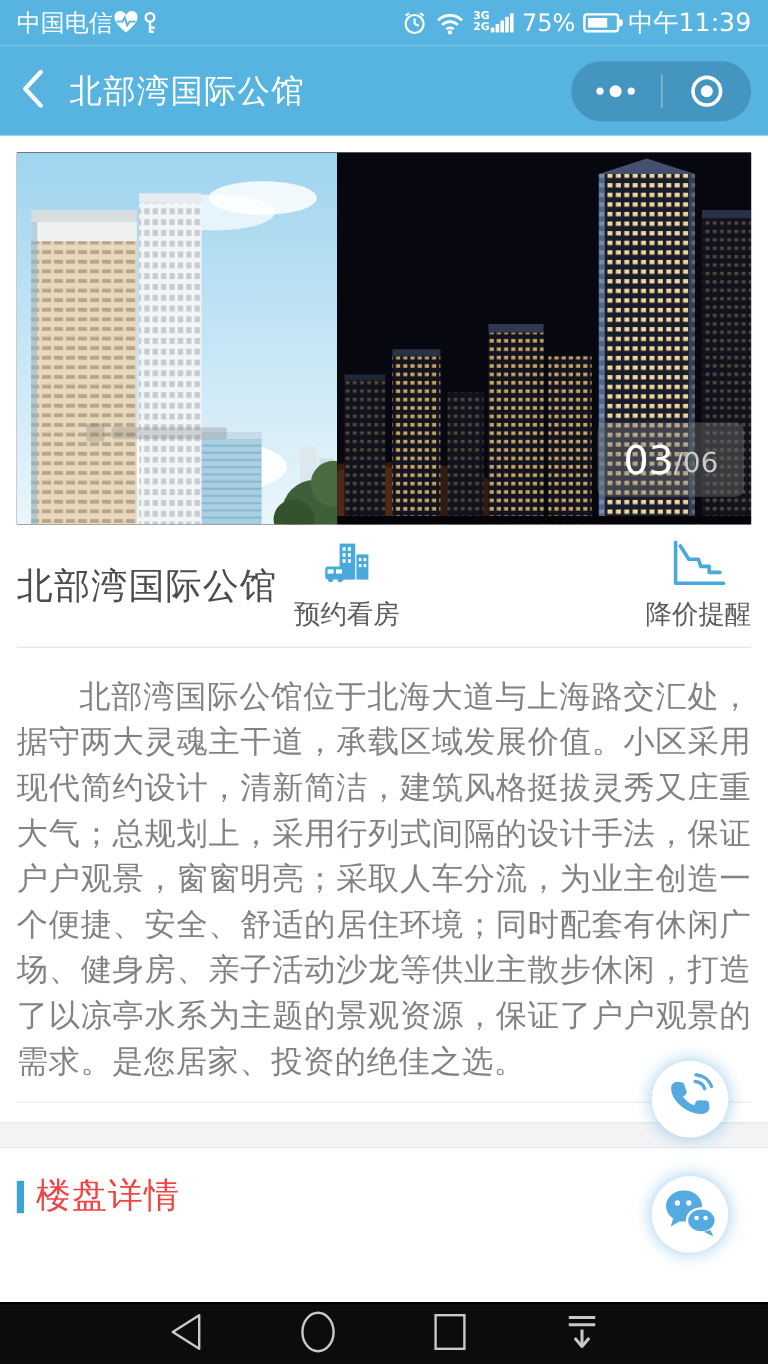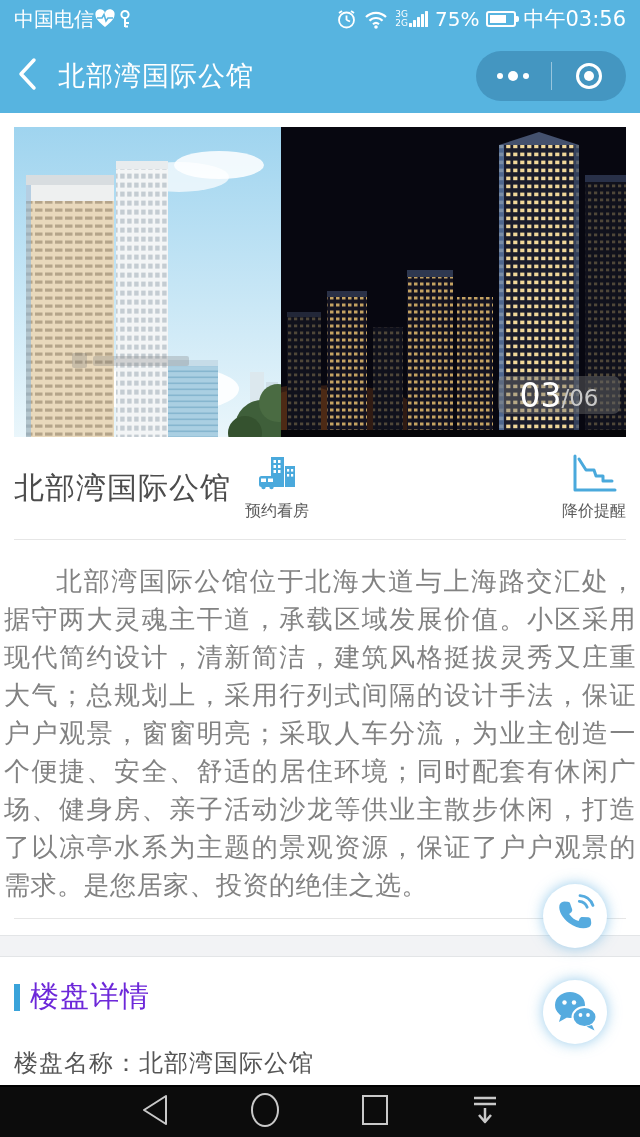--- a/index.html
+++ b/index.html
@@ -15,21 +15,21 @@
 
   
   .status-bar {
     height: 38px; background: #57b4e0; color: #fff;
     display: flex; align-items: center; padding: 0 14px;
     font-size: 20px;
   }
   .status-left { display: flex; align-items: center; gap: 0; justify-content: space-between; }
   .status-right { margin-left: auto; display: flex; align-items: center; gap: 7px; }
   .sicon { display: inline-flex; align-items: center; }
-  .net-stack { display:flex; flex-direction:column; line-height:1; font-size:9px; font-weight:normal; margin-right:1px; }
+  .net-stack { display:flex; flex-direction:column; line-height:1; font-size:9px; font-weight:bold; margin-right:1px; }
   .sig-bars { display:flex; align-items:flex-end; gap:1px; }
   .sig-bars i { display:block; width:3px; background:#fff; border-radius:0.5px; }
   .batt { position:relative; width:30px; height:16px; border:2px solid #fff; border-radius:3px; }
   .batt::after { content:""; position:absolute; right:-5px; top:3px; width:3px; height:6px; background:#fff; border-radius:0 2px 2px 0; }
   .batt i { position:absolute; left:2px; top:2px; bottom:2px; width:60%; background:#fff; }
   .status-time { font-size: 21px; }
 
   
   .nav-bar {
     position: relative;
@@ -63,57 +63,57 @@
     display: flex;
     background:#000;
     overflow: hidden;
   }
   .slide { height: 100%; }
   .slide svg { display:block; width:100%; height:100%; }
   .slide-day { width: 267px; }
   .slide-night { width: 345px; }
   .page-badge {
     position:absolute; right:6px; bottom:23px;
-    width:122px; height:38px; border-radius:7px;
+    width:122px; height:62px; border-radius:7px;
     background: rgba(110,110,110,.45);
     display:flex; align-items:center; justify-content:center;
   }
   .page-badge .cur { color:#fff; font-size:33px; }
   .page-badge .tot { color:#c9c9c9; font-size:23px; margin-top:6px; }
 
   
   .info-row {
     height:102px; display:flex; align-items:center;
     padding: 0 14px; background:#fff;
   }
   .prop-name { font-size:30px; color:#4c4c4c; font-weight:400; letter-spacing:1px; }
   .icon-btn { display:flex; flex-direction:column; align-items:center; cursor:pointer; }
-  .icon-btn .lbl { font-size:16px; color:#5c5c5c; margin-top:3px; white-space:nowrap; }
+  .icon-btn .lbl { font-size:22px; color:#5c5c5c; margin-top:3px; white-space:nowrap; }
   .appointment { margin-left:14px; }
   .price { font-size:25px; color:#6b6b6b; margin-left:20px; white-space:nowrap; }
   .price-alert { margin-left:auto;text-align:right; }
 
   .hr { border-top:1px solid #e6e6e6; margin:0 14px; }
 
   
   .desc {
-    padding: 22px 4px 14px;
+    padding: 22px 14px 14px;
     font-size: 26px; line-height: 38px; color:#828282;
     text-indent: 2em; text-align: justify;
     letter-spacing: 0.5px;
   }
 
   .gap-white { height:16px; background:#fff; }
   .gray-band { height:22px; background:#f2f3f5; border-top:1px solid #e3e5e7; border-bottom:1px solid #e3e5e7; }
 
   
   .details { padding: 20px 14px 0; background:#fff; }
   .sec-title-row { display:flex; align-items:center; }
   .sec-bar { width:6px; height:27px; background:#3aa3da; margin-right:10px; }
-  .sec-title { font-size:29px; color:#6d28d9; font-weight:500; letter-spacing:1px; }
+  .sec-title { font-size:29px; color:#ef4444; font-weight:500; letter-spacing:1px; }
   .name-row { margin-top:30px; font-size:24px; color:#555; letter-spacing:1px; }
 
   
   .float-btn {
     position:absolute; right:33px; width:64px; height:64px;
     background:#fff; border-radius:50%;
     box-shadow:0 0 14px rgba(96,175,224,.65);
     display:flex; align-items:center; justify-content:center;
     cursor:pointer;
   }
@@ -180,21 +180,21 @@
             <i style="height:7px"></i>
             <i style="height:10px"></i>
             <i style="height:13px"></i>
             <i style="height:16px"></i>
           </span>
       </span>
       <span>75%</span>
       <span class="batt">
           <i></i>
         </span>
-      <span class="status-time">中午03:56</span>
+      <span class="status-time">中午11:39</span>
     </div>
   </div>
 
   <div class="nav-bar">
     <span class="back-btn">
       <span>
         <svg width="22" height="36" viewBox="0 0 22 36">
             <polyline points="18,4 5,18 18,32" fill="none" stroke="#fff" stroke-width="3.5" stroke-linecap="round" stroke-linejoin="round"></polyline>
           </svg>
       </span>
@@ -347,23 +347,20 @@
 
   <div class="hr"></div>
   <div class="gap-white"></div>
   <div class="gray-band"></div>
 
   <div class="details">
     <div class="sec-title-row">
       <span class="sec-bar"></span>
       <span class="sec-title">楼盘详情</span>
     </div>
-    <div class="name-row">
-      <span>楼盘名称：</span><span>北部湾国际公馆</span>
-    </div>
   </div>
 
   <div class="float-btn float-phone">
     <span>
       <svg width="44" height="44" viewBox="0 0 44 44">
         <g transform="rotate(-8 22 22)">
           <path d="M13 8 C10.5 8 8.5 9.2 7.8 11.2 C6 16.5 8.7 24 14.8 30 C20.9 36 28.4 38.7 33.7 37 C35.7 36.3 36.9 34.3 36.9 32.3 L36.9 29.6 C36.9 28.3 36 27.2 34.7 27 L28.8 25.9 C27.7 25.7 26.6 26.2 26 27.1 L24.6 29.5 C21 27.8 17.9 24.7 16.2 21.1 L18.6 19.7 C19.5 19.1 20 18 19.8 16.9 L18.7 11.1 C18.5 9.8 17.4 8.9 16.1 8.9 Z" fill="#55abdf"></path>
           <path d="M28 10 a9 9 0 0 1 7 7" fill="none" stroke="#55abdf" stroke-width="2.8" stroke-linecap="round"></path>
           <path d="M29.5 4.5 a15 15 0 0 1 11.5 11.5" fill="none" stroke="#55abdf" stroke-width="2.8" stroke-linecap="round"></path>
         </g>

